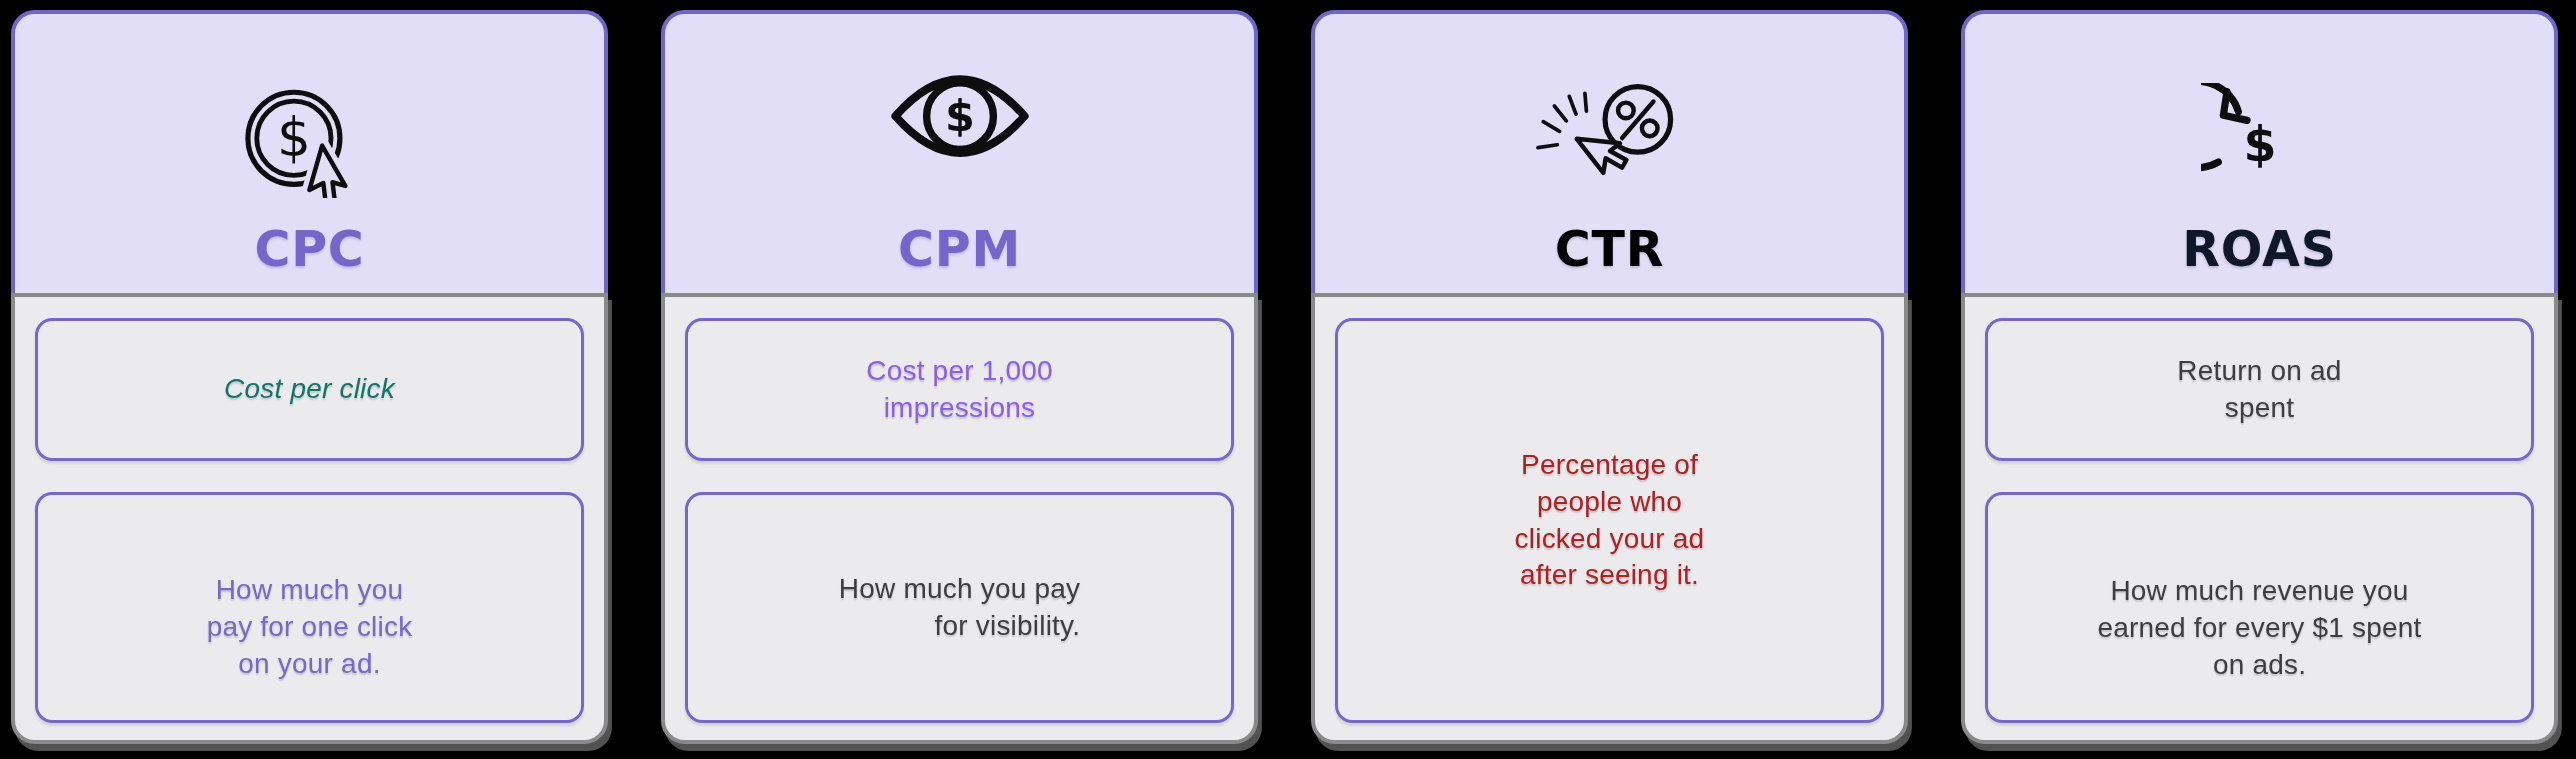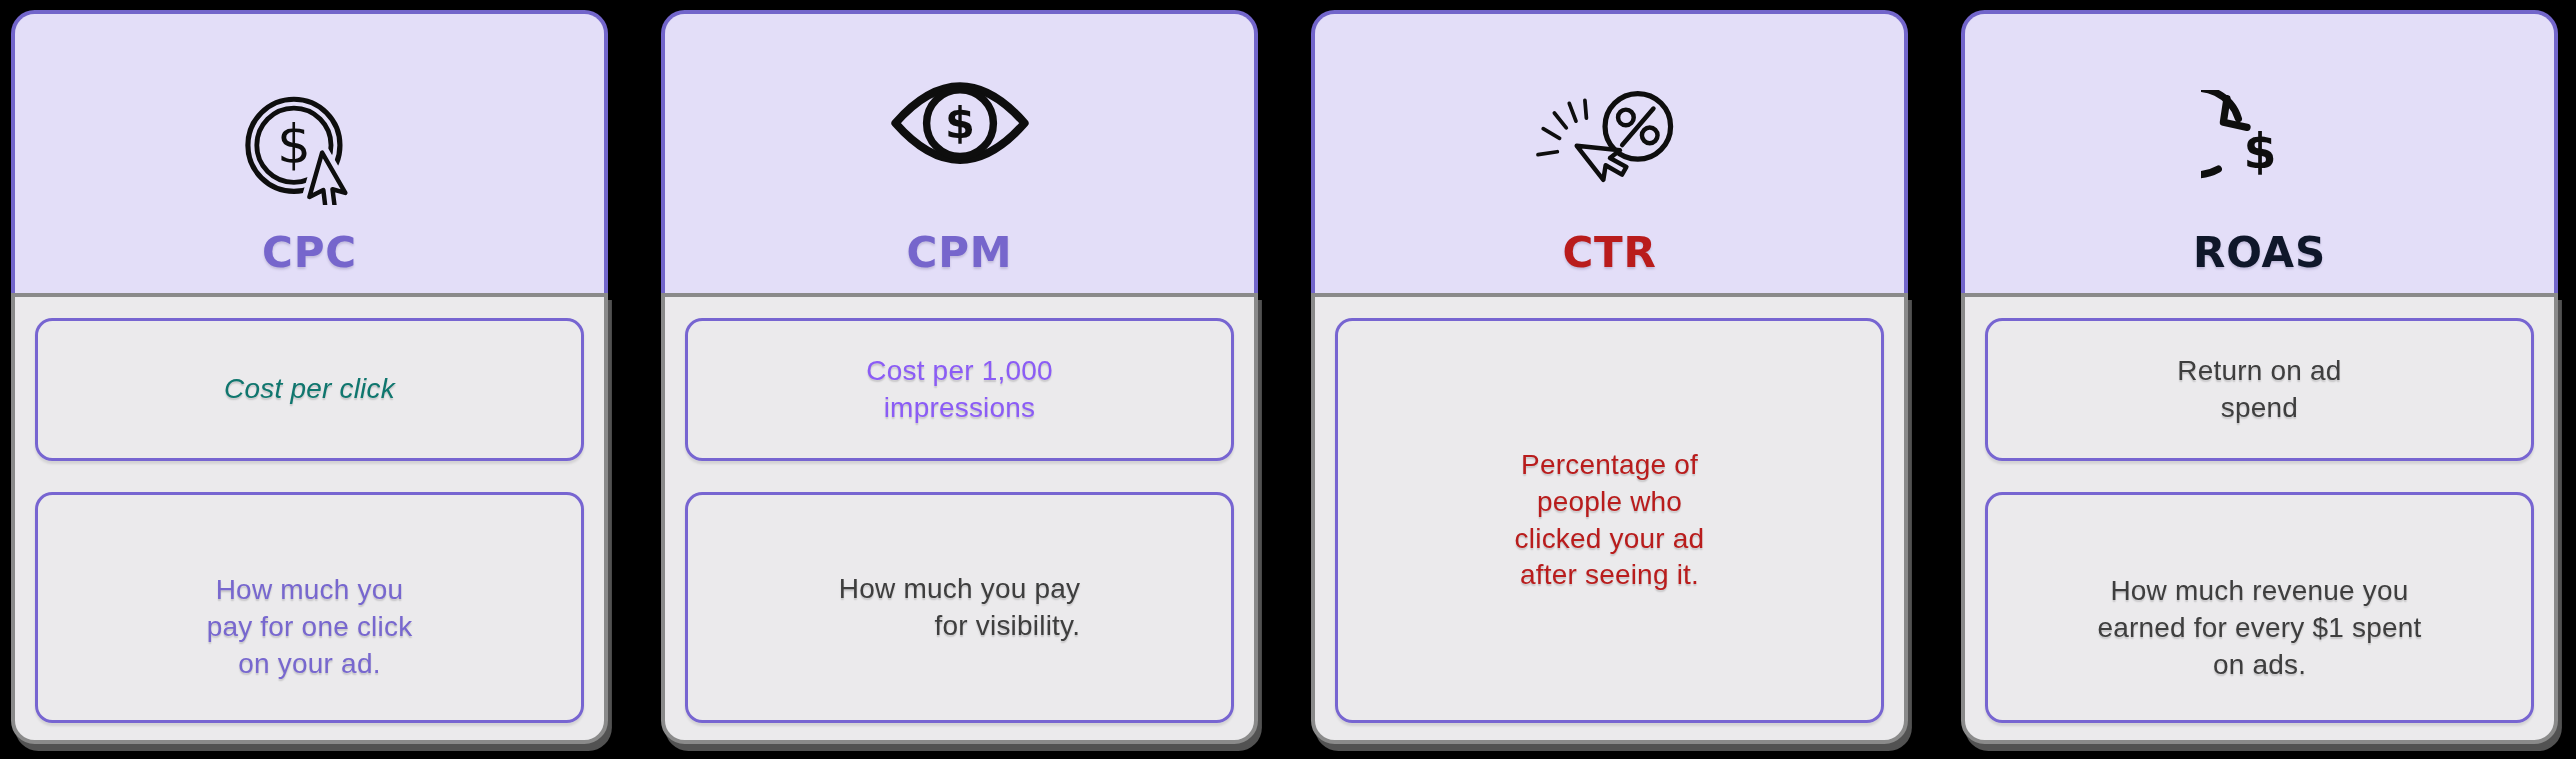--- a/index.html
+++ b/index.html
@@ -16,21 +16,21 @@
     box-sizing:border-box;height:283px;
     background:#E3DEF8;
     border:4.7px solid #7265CA;border-bottom:none;
     border-radius:23.6px 23.6px 0 0;
     display:flex;flex-direction:column;align-items:center;justify-content:flex-end;
     padding-bottom:19px;gap:27px;
   }
   .icon-slot{height:115px;display:flex;align-items:center;justify-content:center;}
   .card-title{
     margin:0;font-family:"DejaVu Sans", sans-serif;
-    font-size:42px;font-weight:800;letter-spacing:0.8px;line-height:1;
+    font-size:49px;font-weight:800;letter-spacing:0.8px;line-height:1;
     text-shadow:0 2.4px 2.4px rgba(40,30,90,0.18);
   }
   .card-body{
     box-sizing:border-box;height:451px;
     background:#EBEAEC;
     border:4.7px solid #8A8A8A;
     border-radius:0 0 23.6px 23.6px;
     box-shadow:3.9px 7px 0 rgba(110,110,110,0.75);
     padding:21px 20.4px 17.3px;
     display:flex;flex-direction:column;gap:31px;
@@ -123,21 +123,21 @@
             <line x1="33" y1="66" x2="11" y2="53"></line>
             <line x1="42" y1="52" x2="26" y2="32"></line>
             <line x1="55" y1="43" x2="46" y2="19"></line>
             <line x1="69" y1="39" x2="67" y2="15"></line>
           </g>
           <g transform="translate(56,76) rotate(-38)">
             <path class="cursor-fill" stroke-width="6" d="M0,0 L0,58 L14.5,44.5 L24,68 L35,63.5 L25,40.5 L42,40.5 Z"></path>
           </g>
         </svg>
       </span>
-      <h2 class="card-title" style="color: #b91c1c;">CTR</h2>
+      <h2 class="card-title" style="color: #000000;">CTR</h2>
     </header>
     <div class="card-body">
       <div class="def-box second">
         <p class="def-text" style="color: #b91c1c;">Percentage of
 people who
 clicked your ad
 after seeing it.</p>
       </div>
     </div>
   </section>
@@ -149,21 +149,21 @@
           <path class="stroke" stroke-width="10" d="M24,110 A60,60 0 1 1 52,40"></path>
           <polyline class="stroke" stroke-width="10" points="36,12 31,45 64,52"></polyline>
           <text class="glyph" x="82" y="90" font-size="66" font-weight="bold" text-anchor="middle" dominant-baseline="middle">$</text>
         </svg>
       </span>
       <h2 class="card-title" style="color: #0f172a;">ROAS</h2>
     </header>
     <div class="card-body">
       <div class="def-box first">
         <p class="def-text" style="color: rgb(62, 62, 62);">Return on ad
-spend</p>
+spent</p>
       </div>
       <div class="def-box second">
         <p class="def-text" style="color: rgb(62, 62, 62); margin-top: 41px;">How much revenue you
 earned for every $1 spent
 on ads.</p>
       </div>
     </div>
   </section>
 
 </div>

